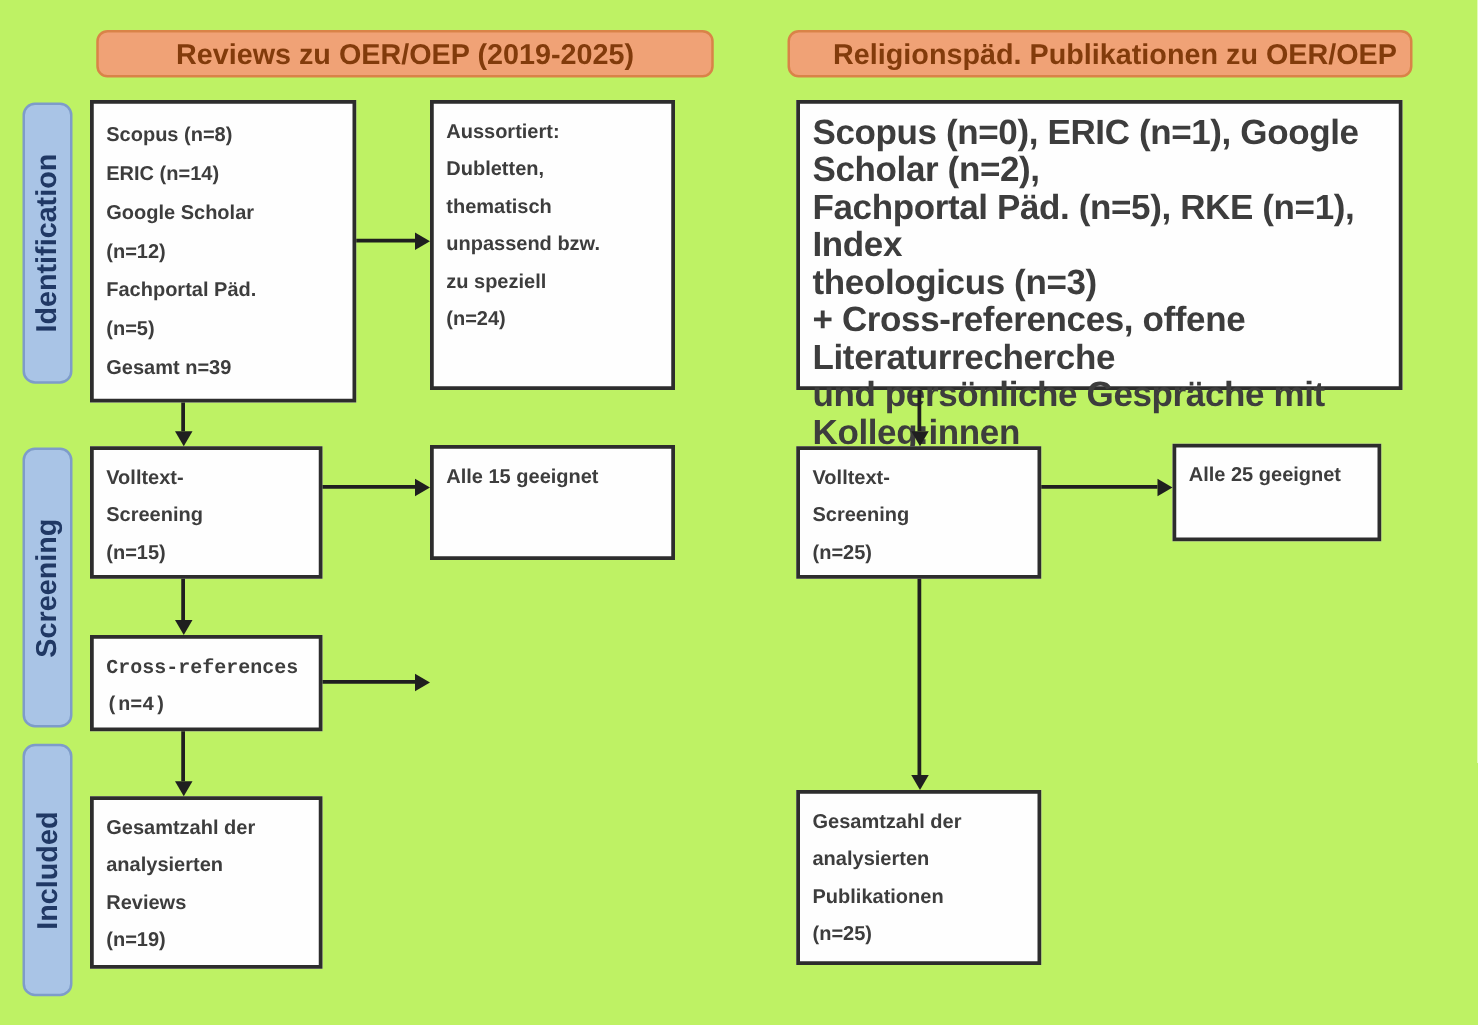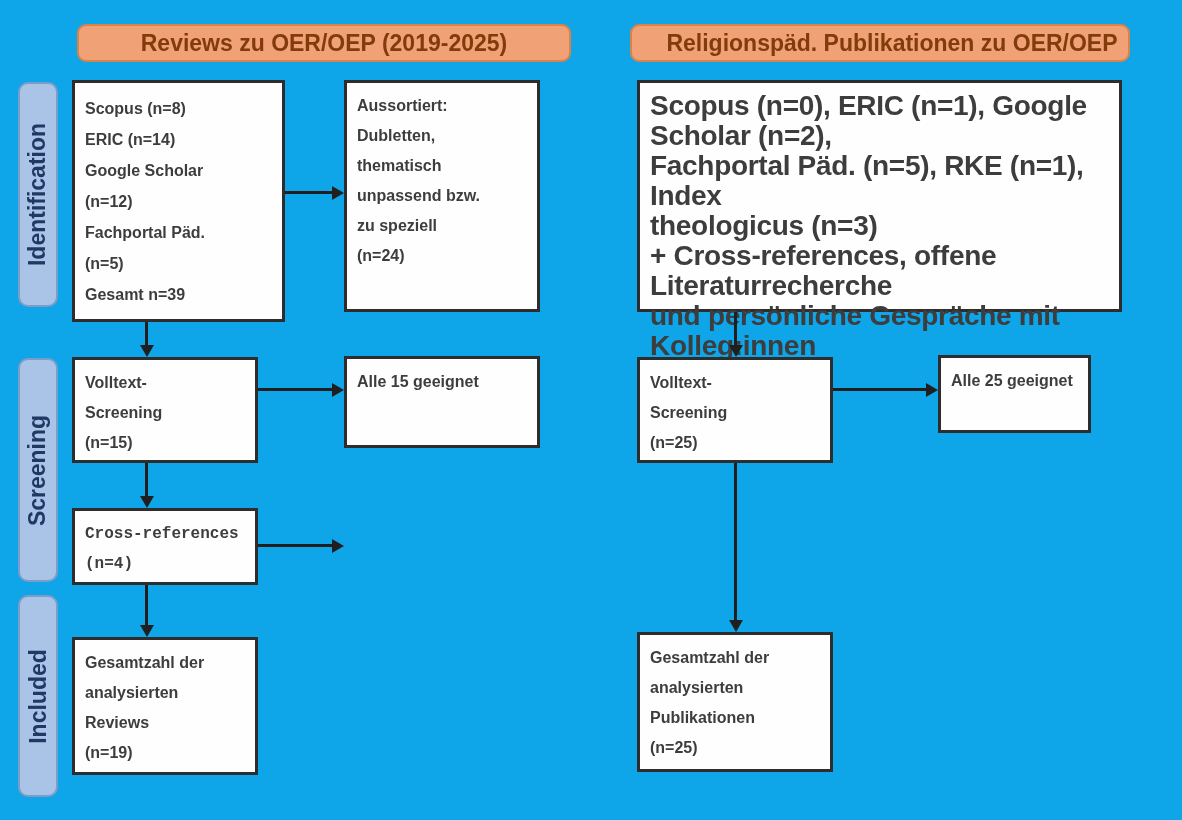--- a/index.html
+++ b/index.html
@@ -2,21 +2,21 @@
 <html style="--header-fill: #F0A276; --header-border: #D98348; --header-text: #823B0B; --stage-fill: #A9C4E6; --stage-border: #7E9CC9; --stage-text: #203864; --box-border: #2D2D2D; --box-text: #3D3D3D; --arrow: #1F1F1F;"><head>
 <meta charset="utf-8">
 <style>
   html, body { margin: 0; padding: 0; background: #ffffff; }
   * { box-sizing: border-box; }
 
   .canvas {
     position: relative;
     width: 1182px;
     height: 820px;
-    background: #0ea5e9;
+    background: #bef264;
     font-family: "Liberation Sans", sans-serif;
     overflow: hidden;
   }
 
   
   .hdr {
     position: absolute;
     background: var(--header-fill, #F0A276);
     border: 2px solid var(--header-border, #D98348);
     border-radius: 9px;
@@ -141,21 +141,21 @@
   <div class="box dense" style="left:637px; top:80px; width:485px; height:232px;">Scopus (n=0), ERIC (n=1), Google Scholar (n=2),
 Fachportal Päd. (n=5), RKE (n=1), Index
 theologicus (n=3)
 + Cross-references, offene Literaturrecherche
 und persönliche Gespräche mit Kolleg:innen
 (n=13)
 Gesamt n=25</div>
   <div class="box" style="left:637px; top:357px; width:196px; height:106px;">Volltext-
 Screening
 (n=25)</div>
-  <div class="box" style="left:938px; top:355px; width:153px; height:78px;">Alle 25 geeignet</div>
+  <div class="box" style="left:938px; top:355px; width:167px; height:78px;">Alle 25 geeignet</div>
   <div class="box" style="left:637px; top:632px; width:196px; height:140px;">Gesamtzahl der
 analysierten
 Publikationen
 (n=25)</div>
 
   <div class="arrow-v" style="left:145px; top:322px; height:23px;"></div>
   <div class="arrow-h" style="left:285px; top:191px; width:47px;"></div>
   <div class="arrow-h" style="left:258px; top:388px; width:74px;"></div>
   <div class="arrow-v" style="left:145px; top:463px; height:33px;"></div>
   <div class="arrow-h" style="left:258px; top:544px; width:74px;"></div>

